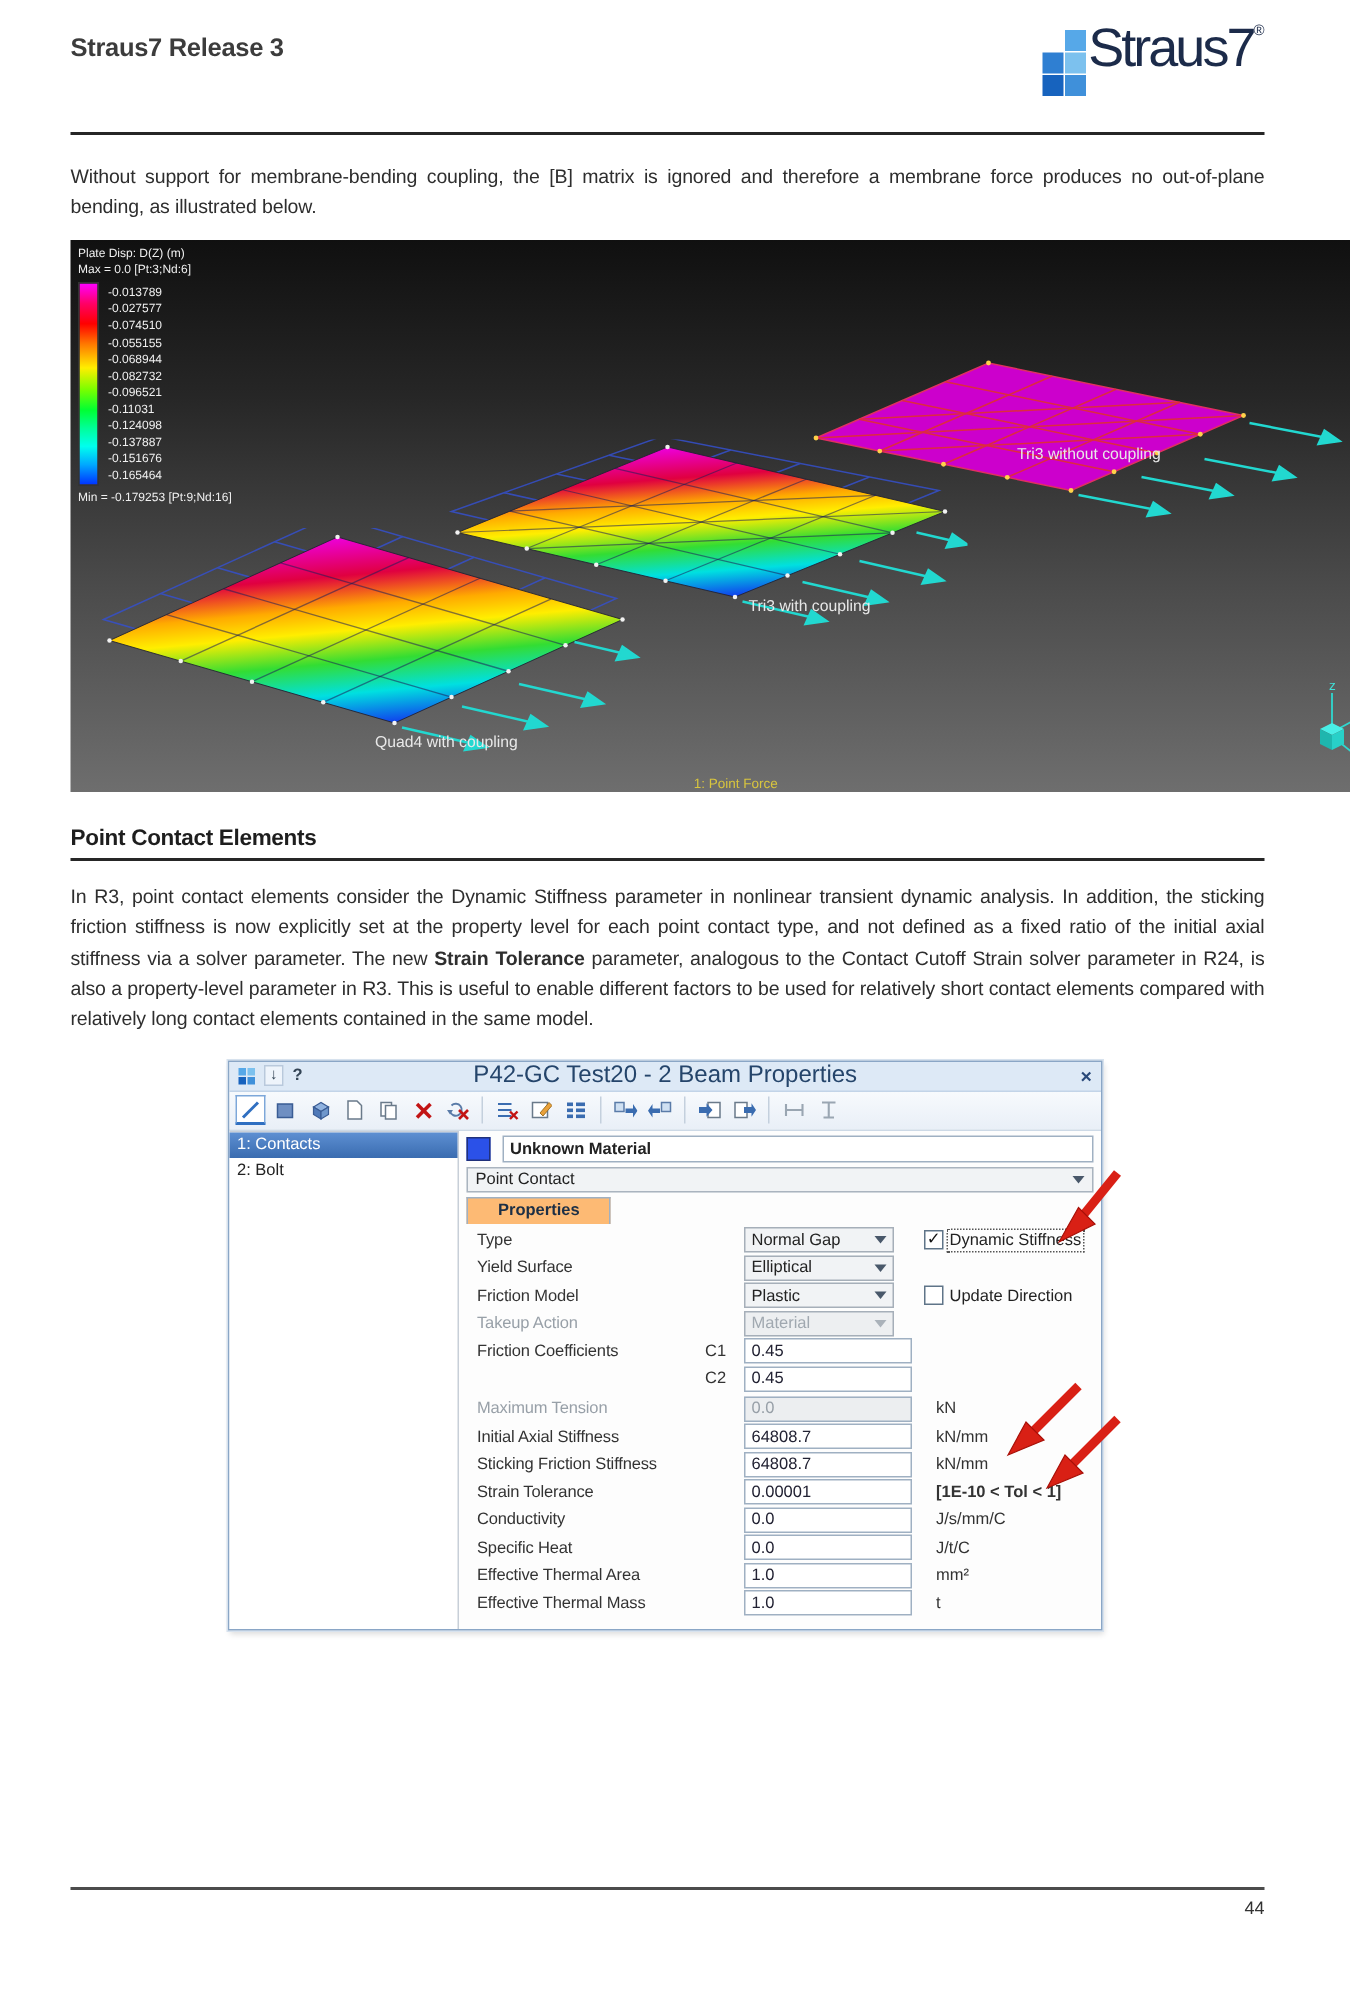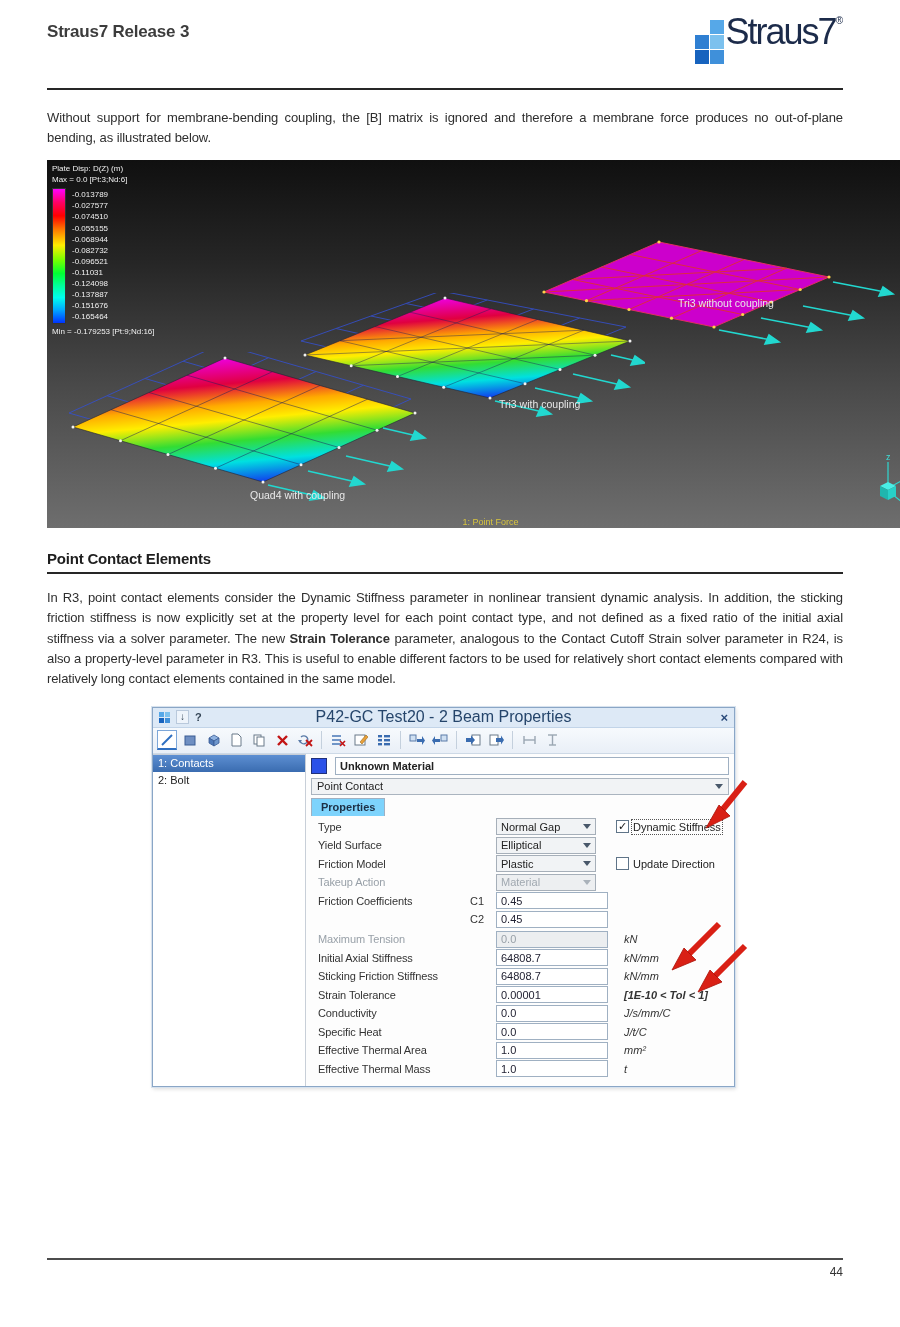--- a/index.html
+++ b/index.html
@@ -92,36 +92,36 @@
   .mat-row { position:absolute; top:3px; left:5px; right:5px; height:18px; display:flex; align-items:center; }
   .mat-swatch { width:16px; height:16px; background:#2b51e8; border:1px solid #20307a; margin-right:8px; }
   .mat-input { flex:1; height:18px; border:1px solid #9fb0c2; background:#fff; font-size:11px; font-weight:bold; color:#222; padding:0 4px; font-family:"Liberation Sans",sans-serif; }
   .combo-row {
     position:absolute; top:24px; left:5px; right:5px; height:17px; background:#f1f3f5;
     border:1px solid #aab4bf; display:flex; align-items:center; padding:0 5px; color:#222;
   }
   .combo-row .chev, .dd .chev { margin-left:auto; width:0; height:0; border-left:4px solid transparent; border-right:4px solid transparent; border-top:5px solid #49586a; }
   .tab-row { position:absolute; top:44px; left:5px; right:0; height:18px; }
   .tab {
-    display:inline-block; height:18px; line-height:17px; padding:0 9px; background:#7dd3fc;
+    display:inline-block; height:18px; line-height:17px; padding:0 20px; background:#fdba74;
     border:1px solid #9fb0c2; border-bottom:none; color:#1d2f45; font-weight:bold; font-size:11px;
   }
   .form { position:absolute; top:64px; left:0; right:0; padding-left:12px; }
   .frow { height:18px; margin-bottom:0.5px; display:flex; align-items:center; }
   .frow.gap { margin-top:2px; }
   .flabel { width:152px; color:#333; letter-spacing:-0.1px; }
   .flabel.dim { color:#98a0a8; }
   .fprefix { width:26px; color:#333; }
   .fctrl { width:100px; }
   .dd { height:17px; background:#f1f3f5; border:1px solid #a6afb9; display:flex; align-items:center; padding:0 4px; color:#222; }
   .dd.disabled { background:#edeff1; color:#a0a8b0; }
   .dd.disabled .chev { border-top-color:#aab2ba; }
   .tinput { width:112px; height:17px; border:1px solid #9fb0c2; background:#fff; font-size:11px; color:#223; padding:0 4px; font-family:"Liberation Sans",sans-serif; }
   .tinput.disabled { background:#eceef0; color:#98a0a8; }
-  .funit { margin-left:16px; color:#333; white-space:nowrap;font-style:italic; }
+  .funit { margin-left:16px; color:#333; white-space:nowrap; }
   .fcheck { margin-left:20px; display:flex; align-items:center; }
   .cbox { width:13px; height:13px; border:1px solid #5f7488; background:#fff; display:inline-flex; align-items:center; justify-content:center; font-size:11px; color:#111; line-height:1; }
   .clabel { margin-left:4px; color:#222; }
   .clabel.focus { outline:1px dotted #555; outline-offset:1px; }
   .arrows-overlay { position:absolute; top:0; left:0; width:600px; height:380px; pointer-events:none; z-index:5; }
 
   
   .pg-footer { position:absolute; left:47px; top:1258px; width:796px; border-top:2px solid #4c4c4c; }
   .pg-num { text-align:right; font-size:12px; color:#333; margin-top:5px; }
 </style>

